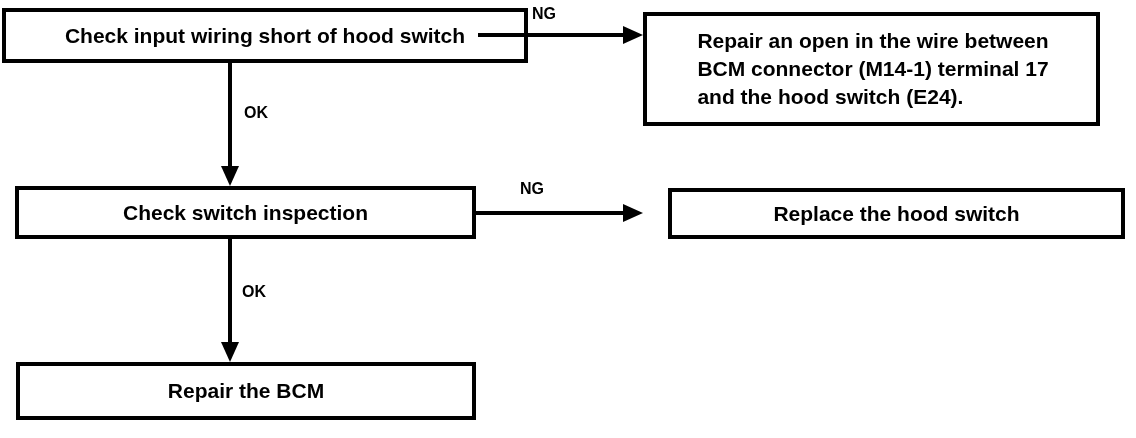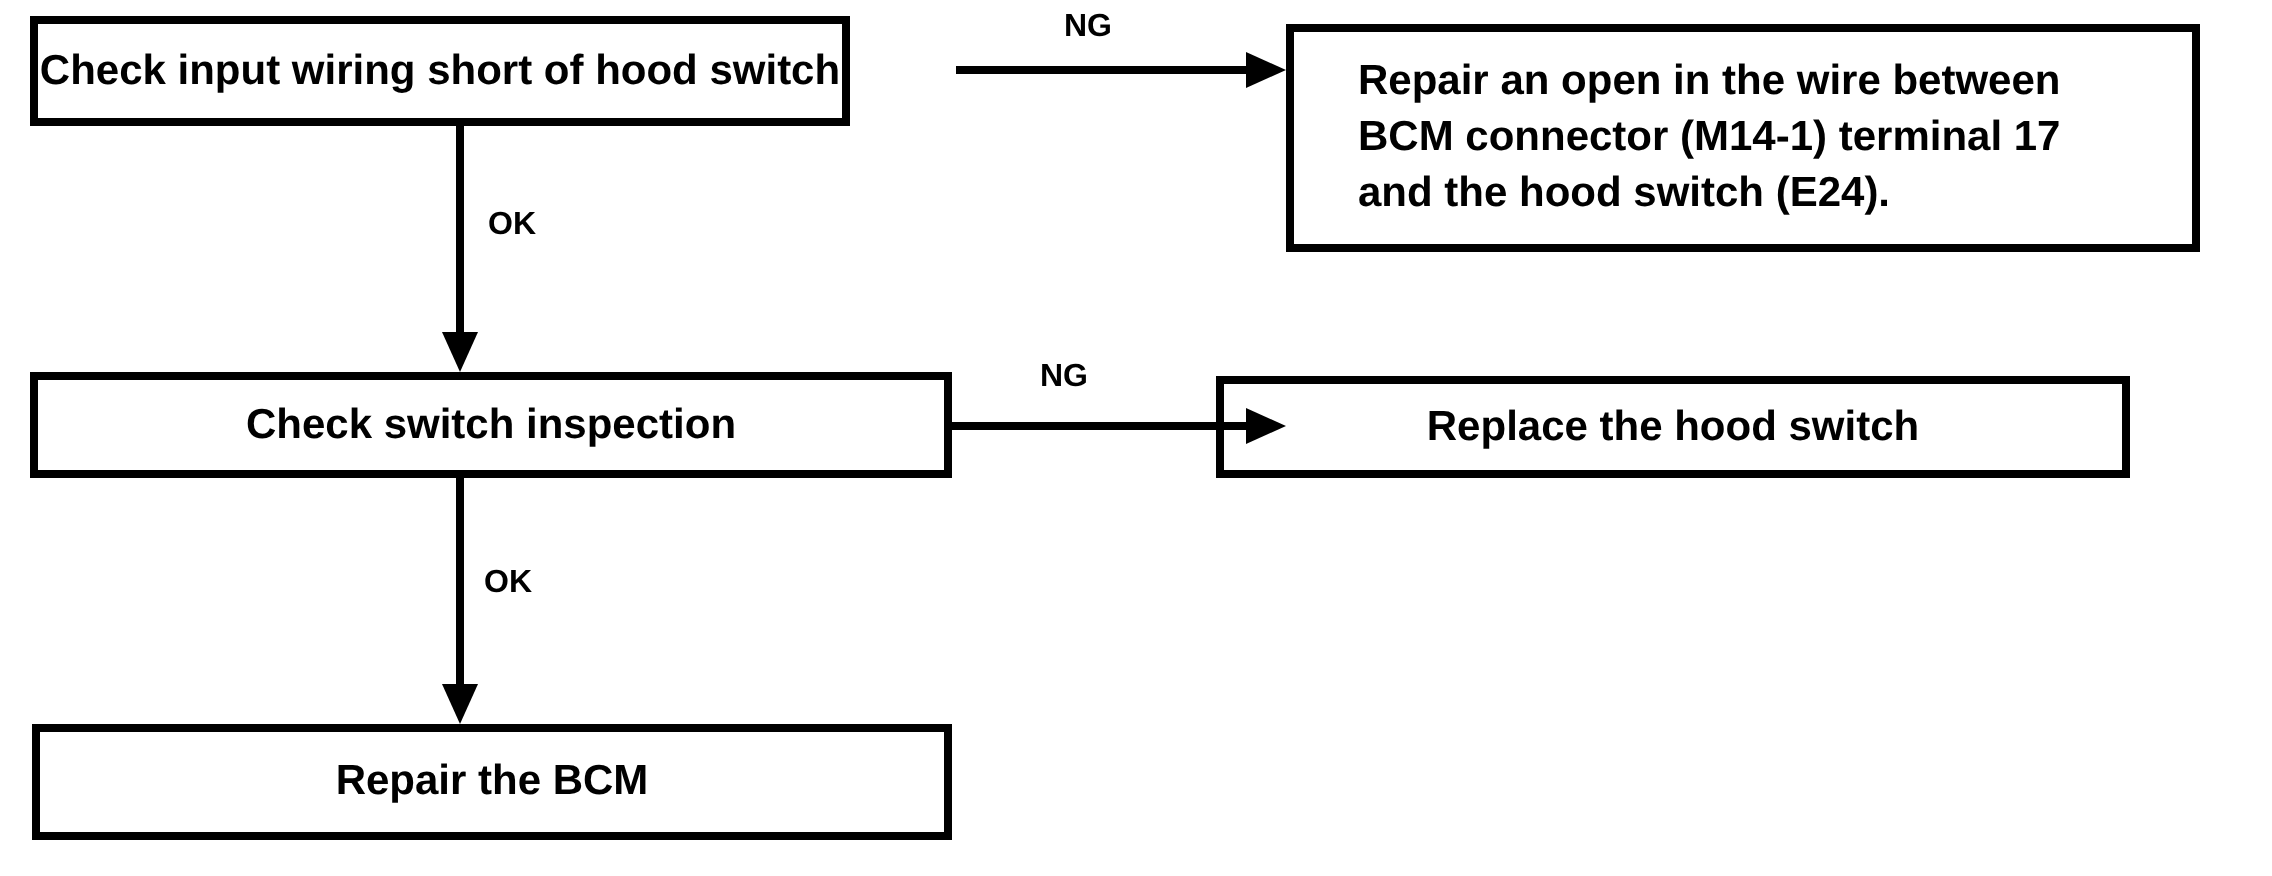--- a/index.html
+++ b/index.html
@@ -26,23 +26,23 @@
     display: flex;
     align-items: center;
     justify-content: center;
     font-weight: bold;
     font-size: 21px;
     line-height: 28px;
     white-space: pre;
     text-align: center;
   }
   .node.left-align {
-    justify-content: flex-start;
+    justify-content: center;
     text-align: left;
-    padding-left: 32px;
+    padding-left: 8px;
     padding-right: 5px;
   }
   .hline {
     position: absolute;
     height: 4px;
     background: #000000;
   }
   .vline {
     position: absolute;
     width: 4px;
@@ -70,35 +70,35 @@
     font-size: 16px;
     line-height: 24px;
     white-space: pre;
   }
 </style>
 </head>
 <body>
 
 <div class="canvas">
 
-  <div class="node" style="left:15px; top:8px; width:410px; height:55px;">
+  <div class="node" style="left:2px; top:8px; width:526px; height:55px;">
     <span>Check input wiring short of hood switch</span>
   </div>
 
   <div class="node left-align" style="left:643px; top:12px; width:457px; height:114px;">
     <span>Repair an open in the wire between
 BCM connector (M14-1) terminal 17
 and the hood switch (E24).</span>
   </div>
 
   <div class="node" style="left:15px; top:186px; width:461px; height:53px;">
     <span>Check switch inspection</span>
   </div>
 
-  <div class="node" style="left:608px; top:188px; width:457px; height:51px;">
+  <div class="node" style="left:668px; top:188px; width:457px; height:51px;">
     <span>Replace the hood switch</span>
   </div>
 
   <div class="node" style="left:16px; top:362px; width:460px; height:58px;">
     <span>Repair the BCM</span>
   </div>
 
   <div class="hline" style="left:478px; top:33px; width:147px;"></div>
   <div class="arrow-right" style="left:623px; top:26px;"></div>
   <div class="edge-label" style="left:532px; top:2px;">NG</div>

